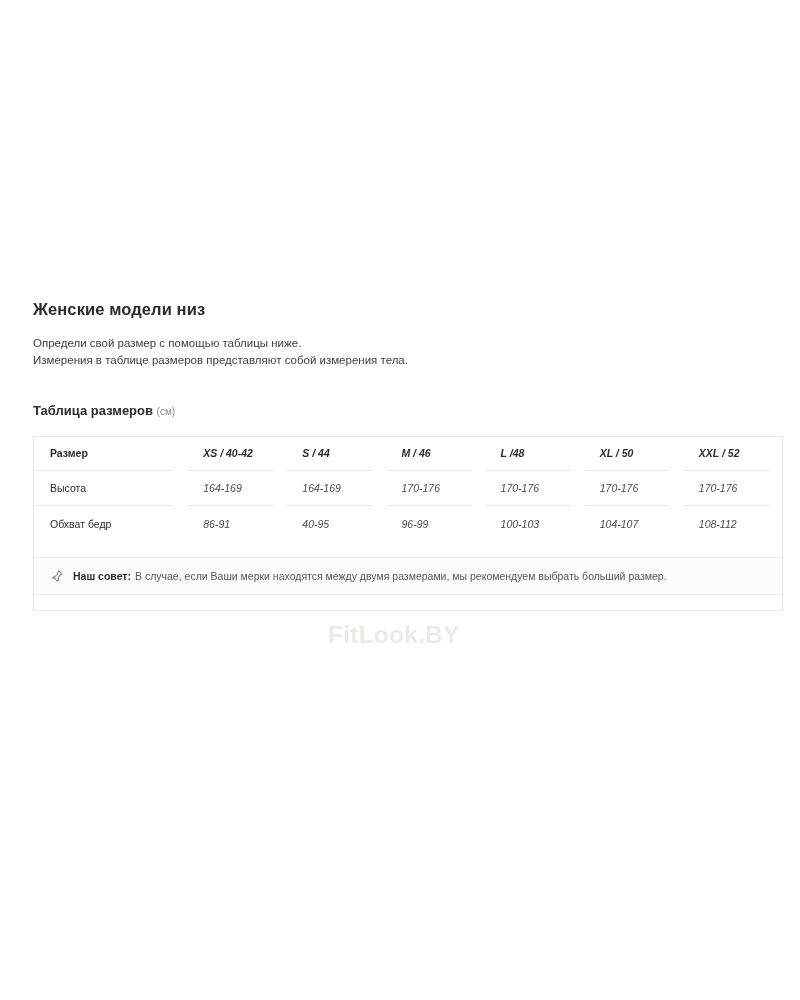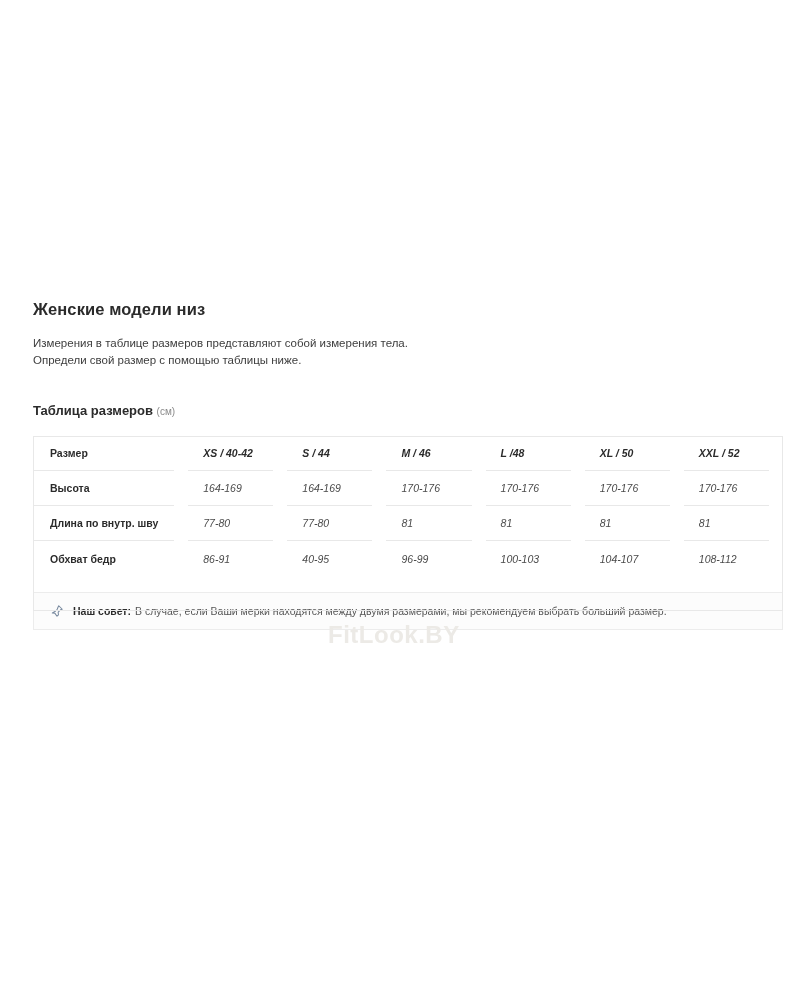--- a/index.html
+++ b/index.html
@@ -84,21 +84,21 @@
   .cell {
     height: 35px;
     display: flex;
     align-items: center;
     font-size: 10.5px;
     color: #3f3f3f;
     box-sizing: border-box;
   }
   .cell.label {
     padding-left: 17px;
-    font-weight: bold;
+    font-weight: normal;
     font-size: 10.5px;
     color: #2b2b2b;
     border-bottom: 1px solid #e8e8e8;
     margin-right: 14px;
   }
   .cell.label.last { border-bottom: 0; }
   .cell.val {
     padding-left: 15px;
     border-bottom: 1px solid #e8e8e8;
     margin-right: 14px;
@@ -173,22 +173,22 @@
 </style>
 </head>
 <body>
 
 <div class="page">
   <div class="content">
 
     <h1 class="page-title">Женские модели низ</h1>
 
     <div class="intro">
+      <div>Определи свой размер с помощью таблицы ниже.</div>
       <div>Измерения в таблице размеров представляют собой измерения тела.</div>
-      <div>Определи свой размер с помощью таблицы ниже.</div>
     </div>
 
     <div class="table-caption">
       <span>Таблица размеров</span>
       <span class="unit">(см)</span>
     </div>
 
     <div class="size-table-wrap">
       <div class="table-frame"></div>
       <div class="watermark">FitLook.BY</div>
@@ -245,43 +245,20 @@
                 <div class="cell val">170-176</div>
               </td>
             <td>
                 <div class="cell val">170-176</div>
               </td>
             <td>
                 <div class="cell val">170-176</div>
               </td>
           </tr>
 
-          <tr>
-            <td>
-                <div class="cell label">Длина по внутр. шву</div>
-              </td>
-            <td>
-                <div class="cell val">77-80</div>
-              </td>
-            <td>
-                <div class="cell val">77-80</div>
-              </td>
-            <td>
-                <div class="cell val">81</div>
-              </td>
-            <td>
-                <div class="cell val">81</div>
-              </td>
-            <td>
-                <div class="cell val">81</div>
-              </td>
-            <td>
-                <div class="cell val">81</div>
-              </td>
-          </tr>
 
 
           <tr>
             <td>
                 <div class="cell label last">Обхват бедр</div>
               </td>
             <td>
                 <div class="cell val last">86-91</div>
               </td>
             <td>

